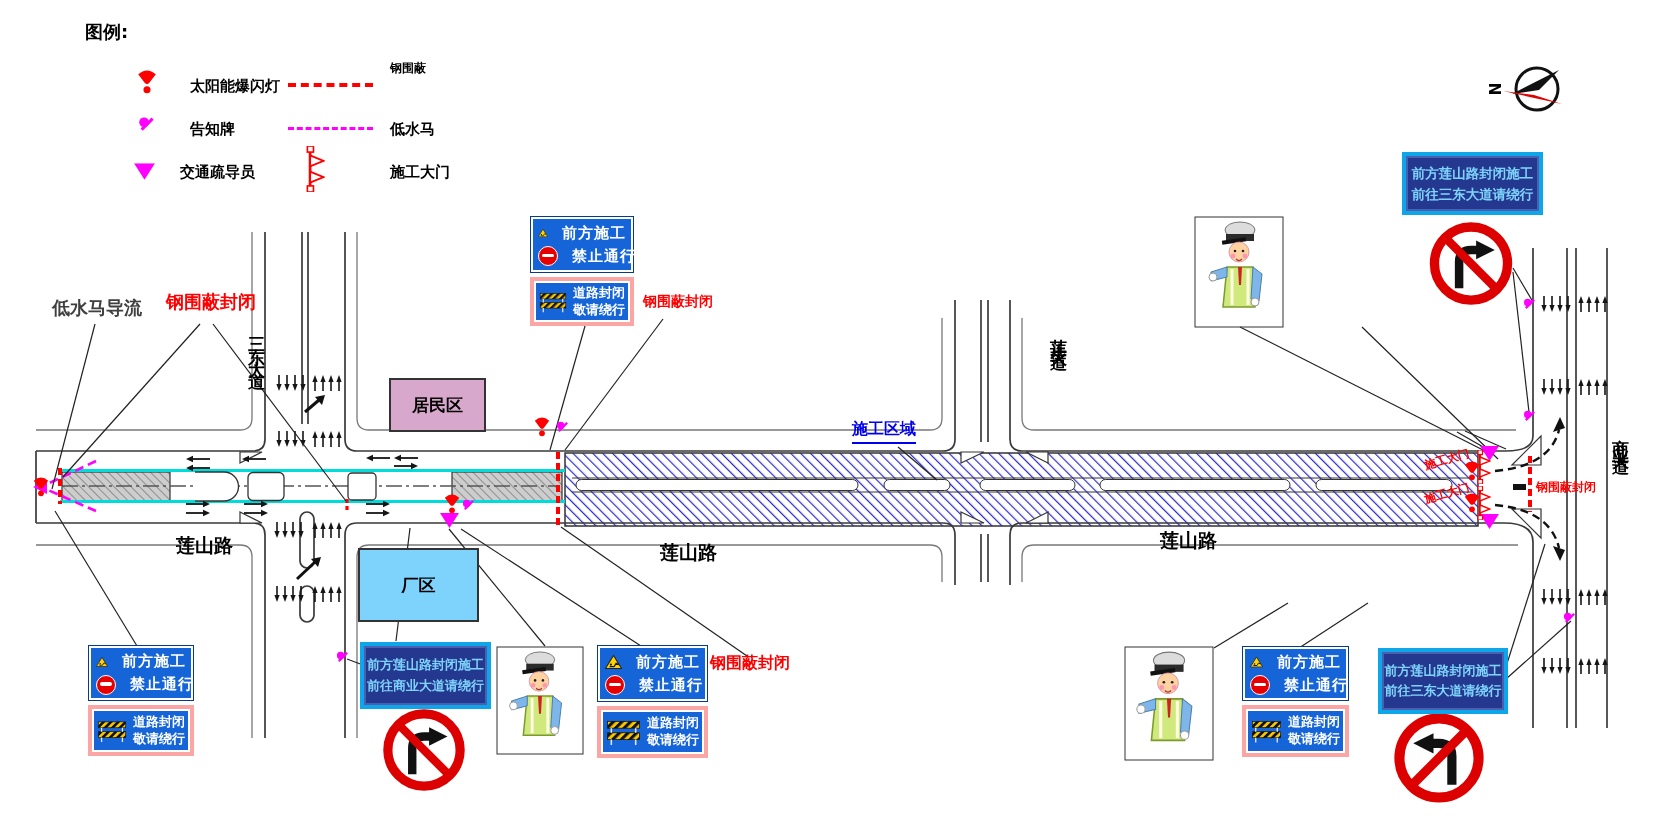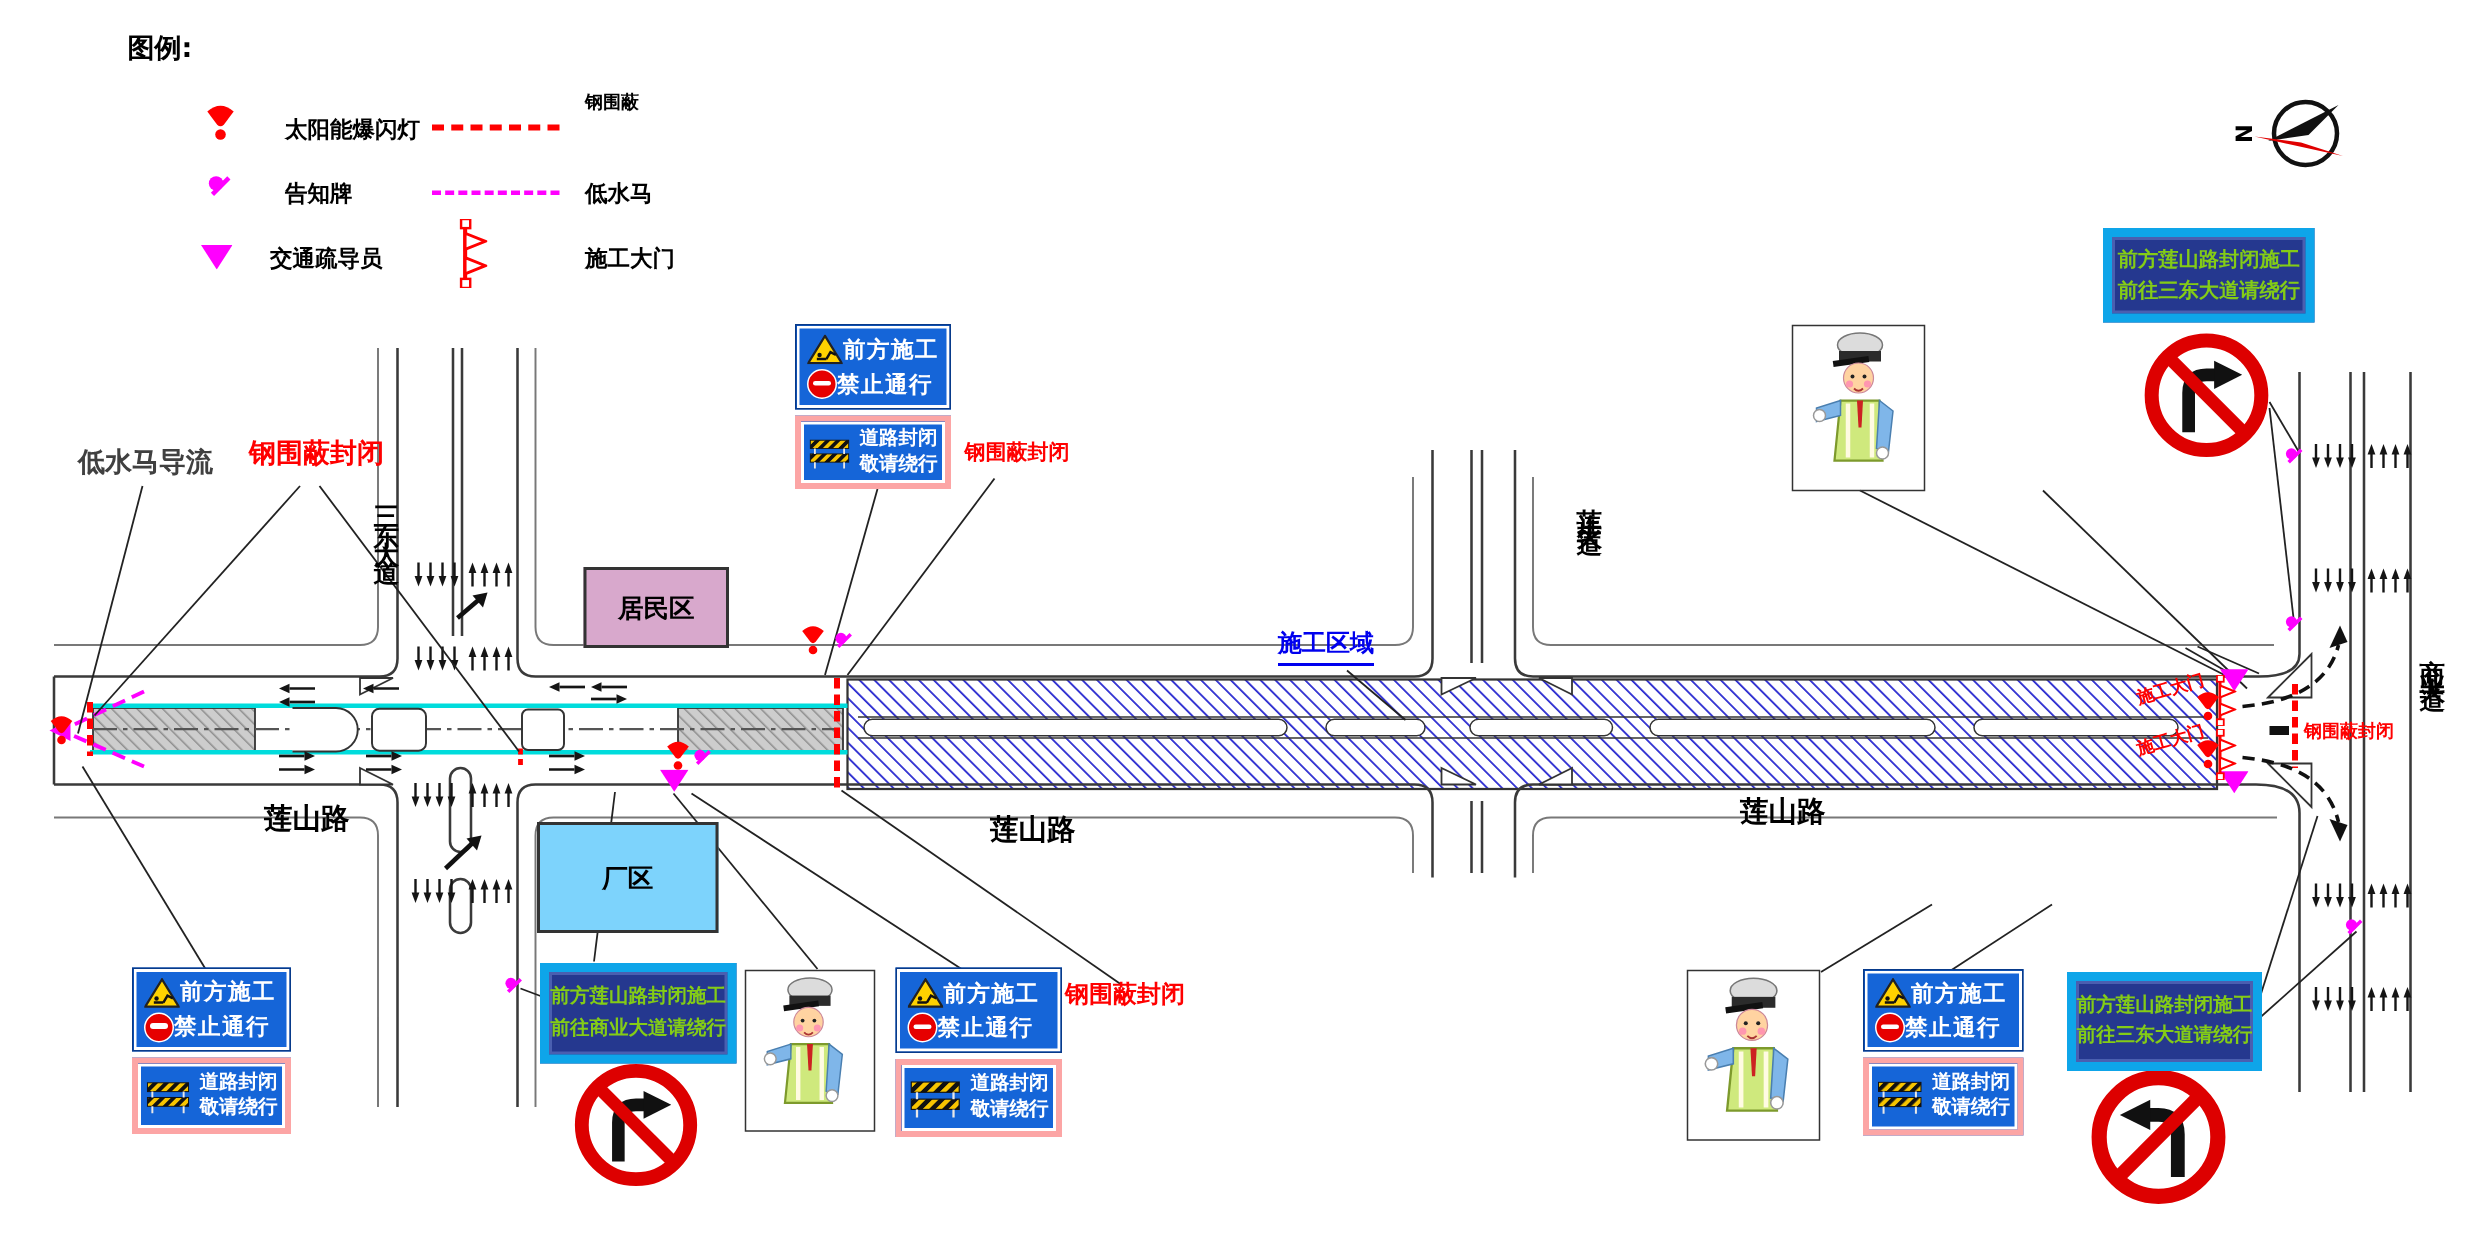--- a/index.html
+++ b/index.html
@@ -8,29 +8,29 @@
   .abs{position:absolute;}
   .lbl{position:absolute;font-weight:bold;white-space:nowrap;color:#000;}
   .red{color:#FF0000;}
   .mag{color:#404040;}
   .blue{color:#0000EE;}
   .vert{position:absolute;writing-mode:vertical-rl;text-orientation:upright;font-weight:bold;color:#000;white-space:nowrap;}
   .areabox{position:absolute;border:2px solid #333;display:flex;align-items:center;justify-content:center;
            font-weight:bold;color:#000;}
   .bsignA{position:absolute;background:#1565D8;border:1px solid #083A8A;box-shadow:inset 0 0 0 2px #fff;
           color:#fff;display:flex;flex-direction:column;justify-content:center;gap:3px;padding:3px 7px;box-sizing:border-box;}
-  .brow{display:flex;align-items:center;gap:0;font-weight:bold;font-size:15px;letter-spacing:1px;white-space:nowrap;}
+  .brow{display:flex;align-items:center;gap:14px;font-weight:bold;font-size:15px;letter-spacing:1px;white-space:nowrap;}
   .bsignB{position:absolute;background:#1565D8;border:4px solid #fca5a5;box-shadow:inset 0 0 0 2px #fff;
           color:#fff;display:flex;align-items:center;gap:6px;padding:3px 5px;box-sizing:border-box;}
   .btxt{font-weight:bold;font-size:13px;line-height:1.3;white-space:nowrap;}
   .noentry{display:inline-block;width:18px;height:18px;border-radius:50%;background:#E60000;
            border:1.5px solid #fff;position:relative;flex:0 0 auto;}
   .noentry::after{content:"";position:absolute;left:3px;right:3px;top:6.5px;height:3.5px;background:#fff;border-radius:2px;}
-  .navy{position:absolute;background:#25388F;border:6px solid #0ea5e9;box-shadow:inset 0 0 0 2px #4A5FB0;
-        color:#84cc16;font-weight:bold;text-align:center;display:flex;flex-direction:column;justify-content:center;
+  .navy{position:absolute;background:#25388F;border:4px solid #0ea5e9;box-shadow:inset 0 0 0 2px #4A5FB0;
+        color:#7dd3fc;font-weight:bold;text-align:center;display:flex;flex-direction:column;justify-content:center;
         line-height:1.55;box-sizing:border-box;}
   .dash-red{position:absolute;height:0;border-top:4px dashed #FF0000;}
   .dash-mag{position:absolute;height:0;border-top:3px dashed #FF00FF;}
   svg{display:block;}
 </style>
 </head>
 <body>
 
 <div id="canvas">
 

